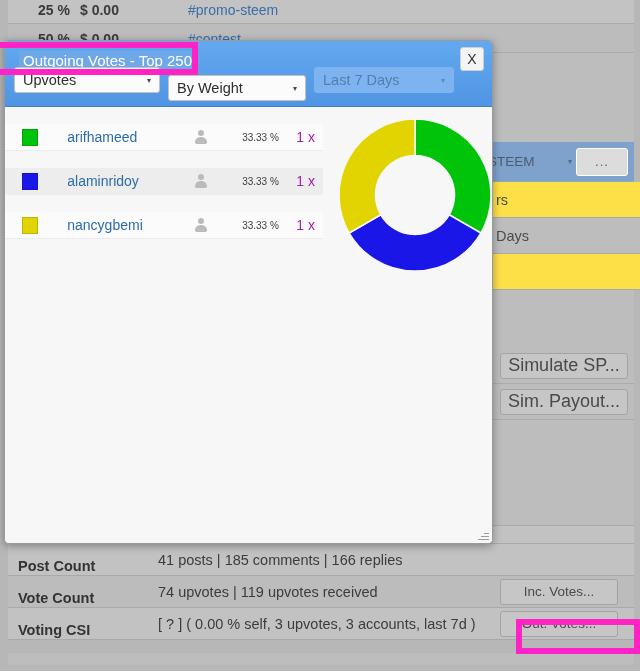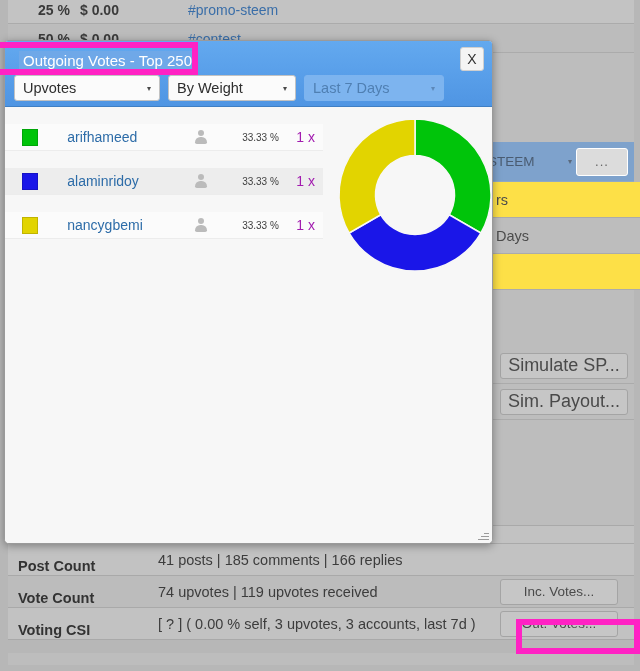--- a/index.html
+++ b/index.html
@@ -169,21 +169,21 @@
     background: #fbfbfb;
     border: 1px solid #c2c2c2;
     border-radius: 3px;
     display: flex; align-items: center;
     padding: 0 8px;
     font-size: 14.5px; color: #2e2e2e;
   }
   .ddl .lbl { flex: 1; }
   .ddl .caret { font-size: 8px; color: #4a4a4a; margin-left: 12px; }
   .ddl.w1 { width: 146px; }
-  .ddl.w2 { width: 128px; }
+  .ddl.w2 { width: 138px; margin-top: 8px; }
   .ddl.w3 {
     width: 140px;
     background: #7db4ef;
     border: 1px solid #7db4ef;
     color: #4f7fb2;
   }
   .ddl.w3 .caret { color: #5c88ba; }
 
   .dlg-body { position: relative; height: 437px; background: #f7f7f7; }
 

